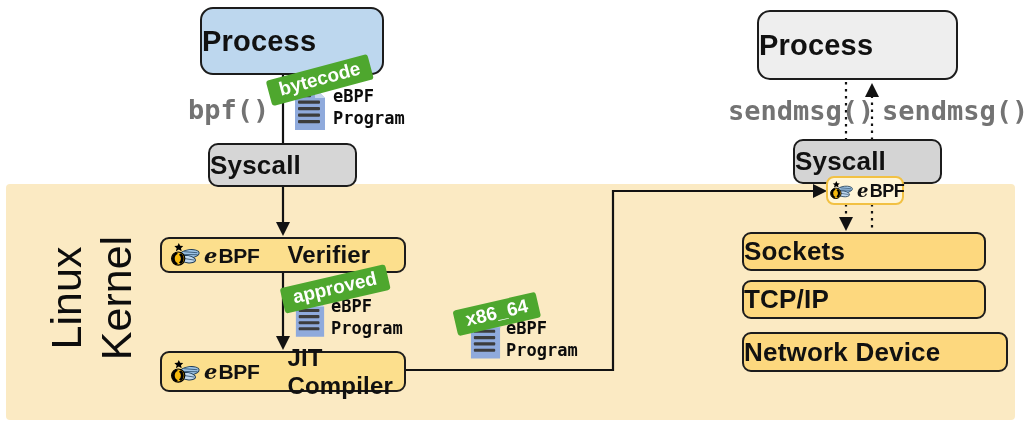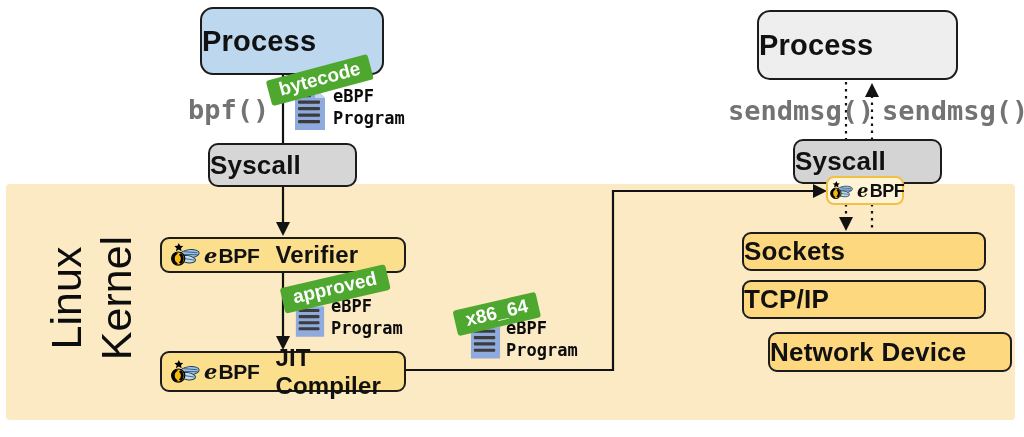--- a/index.html
+++ b/index.html
@@ -29,25 +29,25 @@
     display:flex;align-items:center;justify-content:flex-start;
     font-weight:700;letter-spacing:0.2px;
   }
   .proc-left{left:200px;top:7px;width:184px;height:68px;background:#BDD7EE;border-radius:13px;font-size:29px;}
   .proc-right{left:757px;top:10px;width:201px;height:70px;background:#EEEEEE;border-radius:13px;font-size:29px;}
   .sys-left{left:208px;top:143px;width:149px;height:44px;background:#D6D6D6;border-radius:10px;font-size:26px;}
   .sys-right{left:793px;top:139px;width:149px;height:45px;background:#D4D4D4;border-radius:10px;font-size:26px;}
   .kbox{background:#FCDF8D;border-radius:9px;font-size:24px;justify-content:flex-start;padding-left:9px;border-width:2.2px;}
   .verifier{left:160px;top:237px;width:246px;height:36px;}
   .jit{left:160px;top:351px;width:246px;height:41px;}
-  .kbox .boxlabel{margin-left:16px;}
+  .kbox .boxlabel{margin-left:28px;}
   .netbox{background:#FDD87E;border-radius:9px;font-size:26px;border-width:2.2px;}
   .sockets{left:742px;top:232px;width:244px;height:39px;}
   .tcpip{left:742px;top:280px;width:244px;height:39px;}
-  .netdev{left:768px;top:332px;width:244px;height:40px;}
+  .netdev{left:742px;top:332px;width:266px;height:40px;}
   .badge{
     left:826px;top:176px;width:78px;height:29px;background:#FFF5D6;
     border:2.5px solid #F2C143;border-radius:8px;gap:2px;padding:0 2px;
   }
   
   .logo{display:flex;align-items:center;gap:3px;}
   .bee{display:inline-block;width:30px;height:24px;}
   .bee svg{width:100%;height:100%;display:block;}
   .badge .bee{width:24px;height:19px;}
   .logotext{white-space:nowrap;font-size:21px;}

